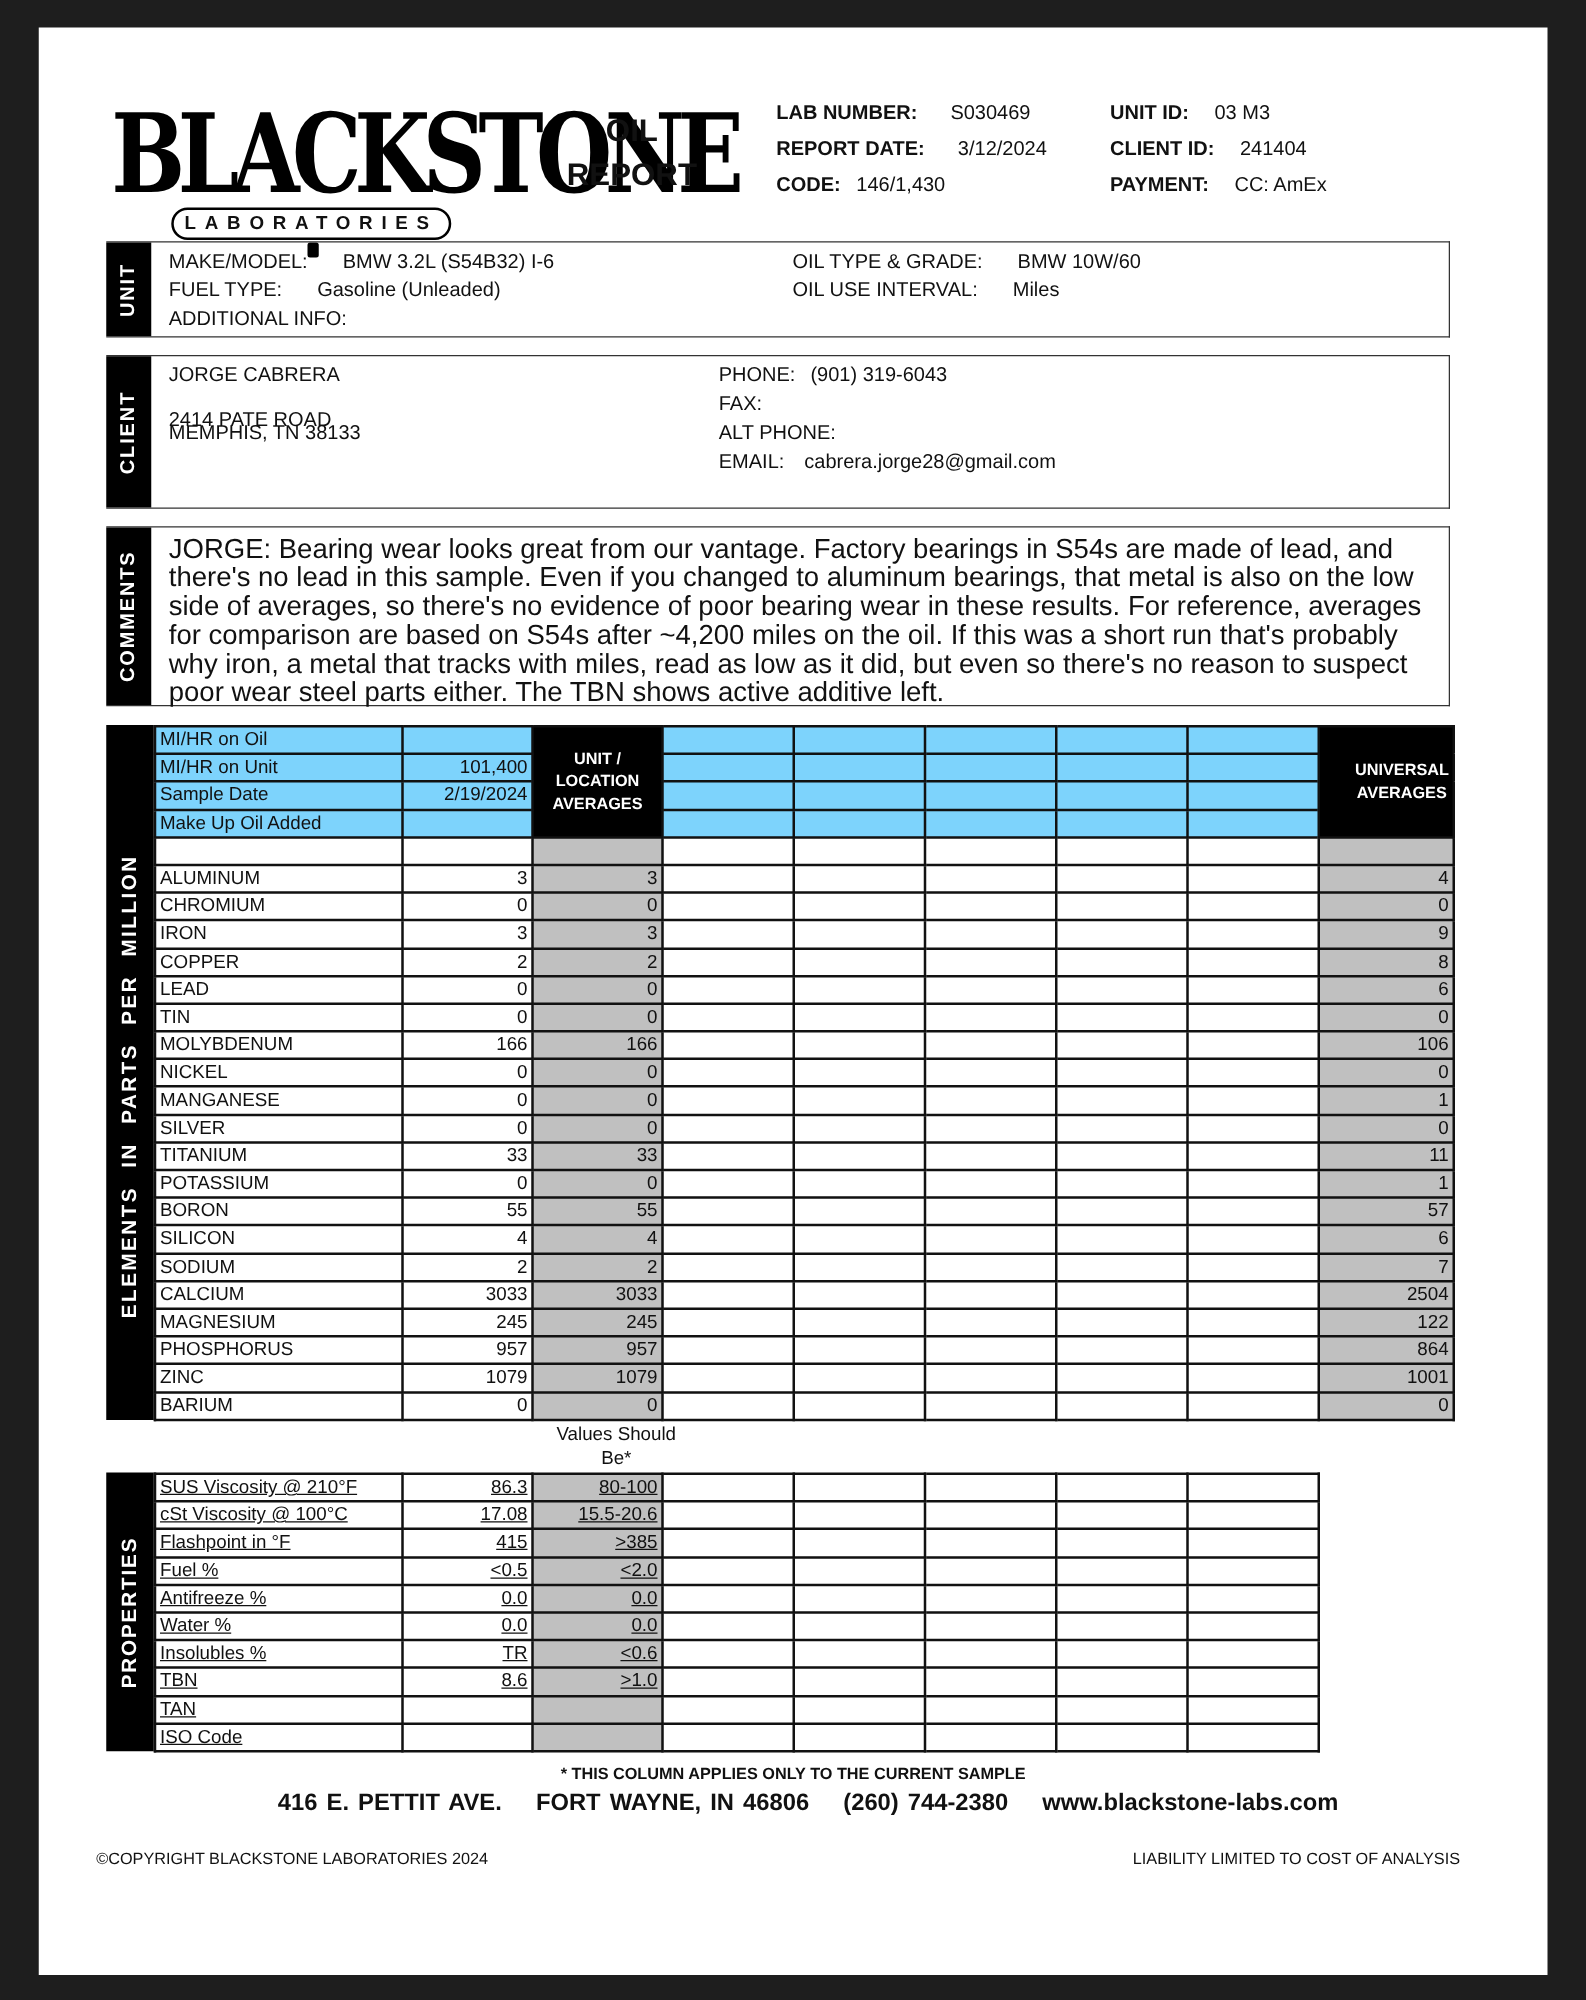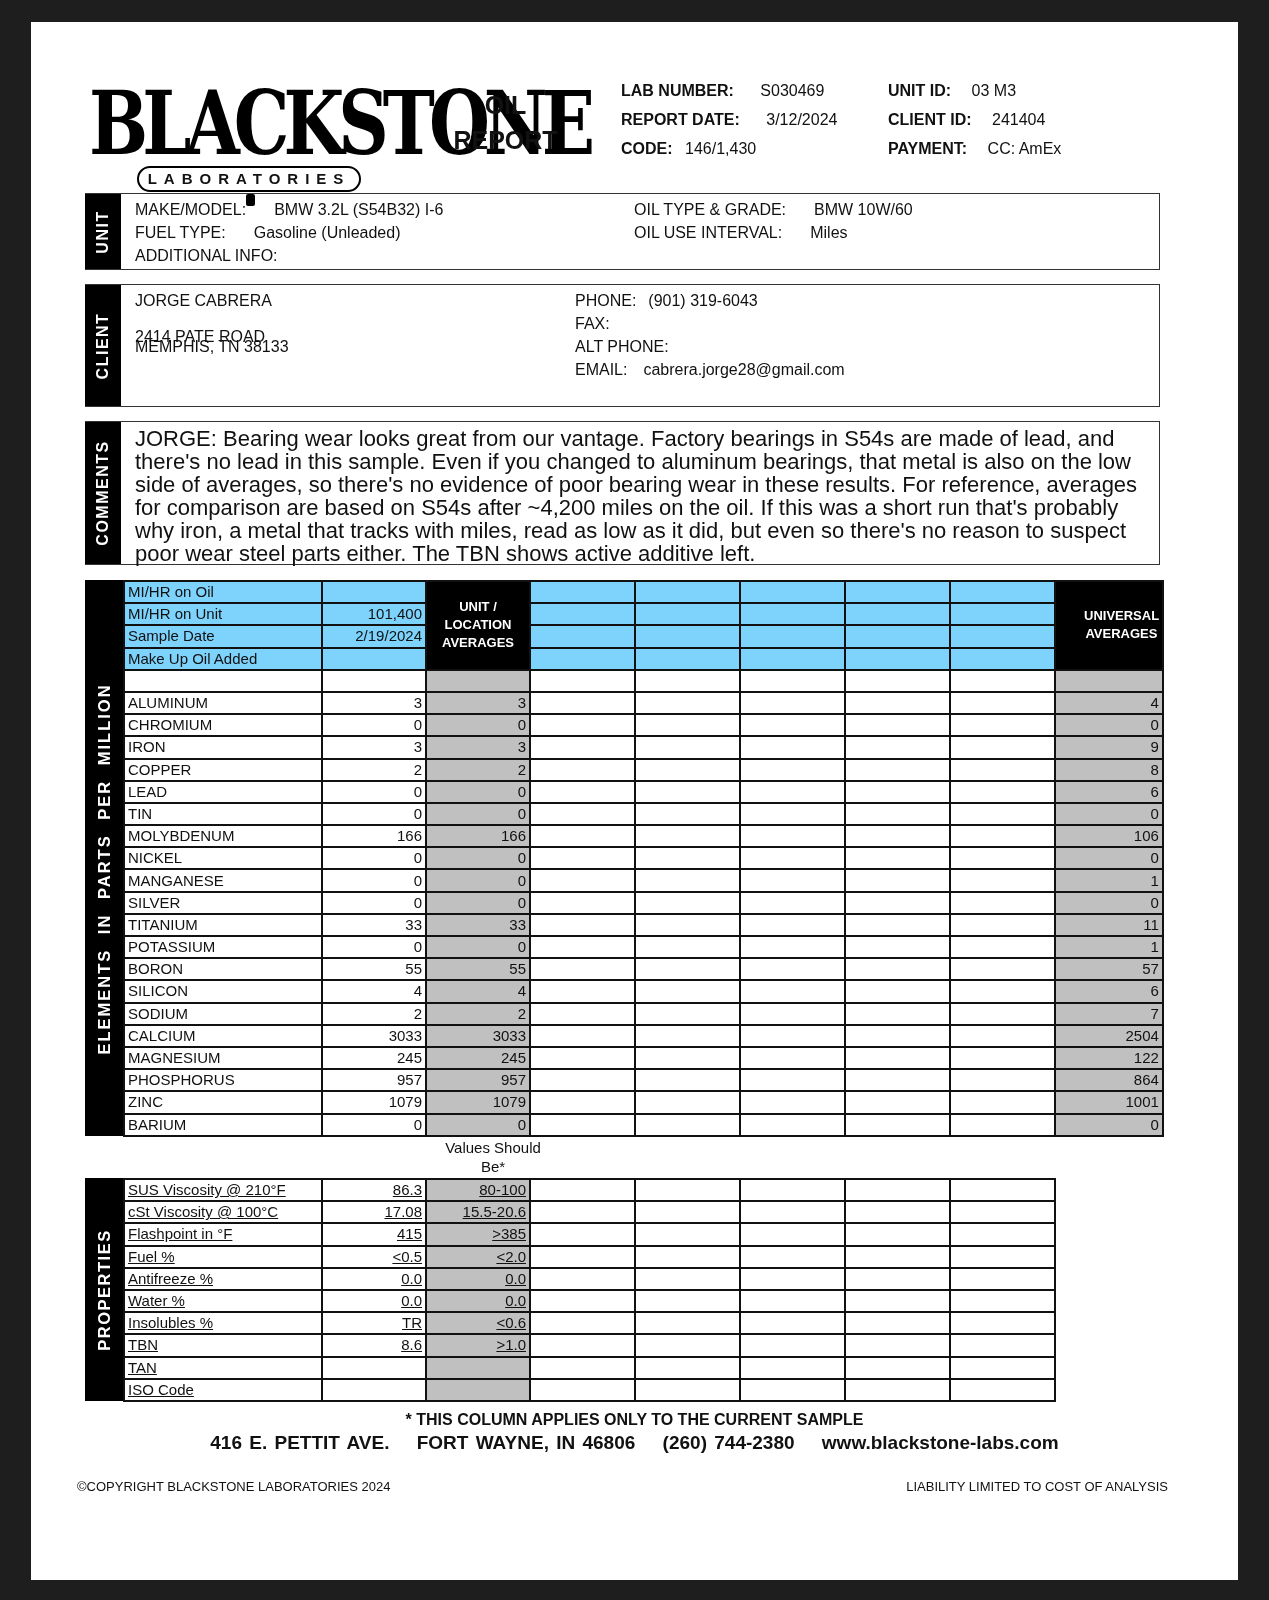--- a/index.html
+++ b/index.html
@@ -53,22 +53,22 @@
     font-weight: bold; font-size: 16.5px; letter-spacing: 2px; word-spacing: 8px; }
   .elements-table { left: 92px; top: 558px; }
 
   .should-be { position: absolute; left: 410px; top: 1116px; width: 104px; text-align: center; font-size: 15px; line-height: 19px; }
 
   .props-side { position: absolute; left: 54px; top: 1156px; width: 38px; height: 223px; background: #000; color: #fff; }
   .props-side span { position: absolute; left: 50%; top: 50%; transform: translate(-50%, -50%) rotate(-90deg); white-space: nowrap;
     font-weight: bold; font-size: 16.5px; letter-spacing: 1.5px; }
   .props-table { left: 92px; top: 1156px; text-decoration: underline; }
 
-  .footnote { position: absolute; left: 0; width: 1207px; top: 1389px; text-align: center; font-size: 16px; font-weight: bold; }
-  .address { position: absolute; left: 0; width: 1207px; top: 1410px; text-align: center; font-size: 19px; font-weight: bold; word-spacing: 2px; }
+  .footnote { position: absolute; left: 0; width: 1207px; top: 1389px; text-align: center; font-size: 13px; font-weight: bold; }
+  .address { position: absolute; left: 12px; width: 1207px; top: 1410px; text-align: center; font-size: 19px; font-weight: bold; word-spacing: 2px; }
   .address span { margin: 0 10px; }
   .copyright { position: absolute; left: 46px; top: 1457px; font-size: 13px; }
   .liability { position: absolute; right: 70px; top: 1457px; font-size: 13px; }
 </style>
 </head>
 <body>
 
 <div class="page">
 
   <div class="logo">

